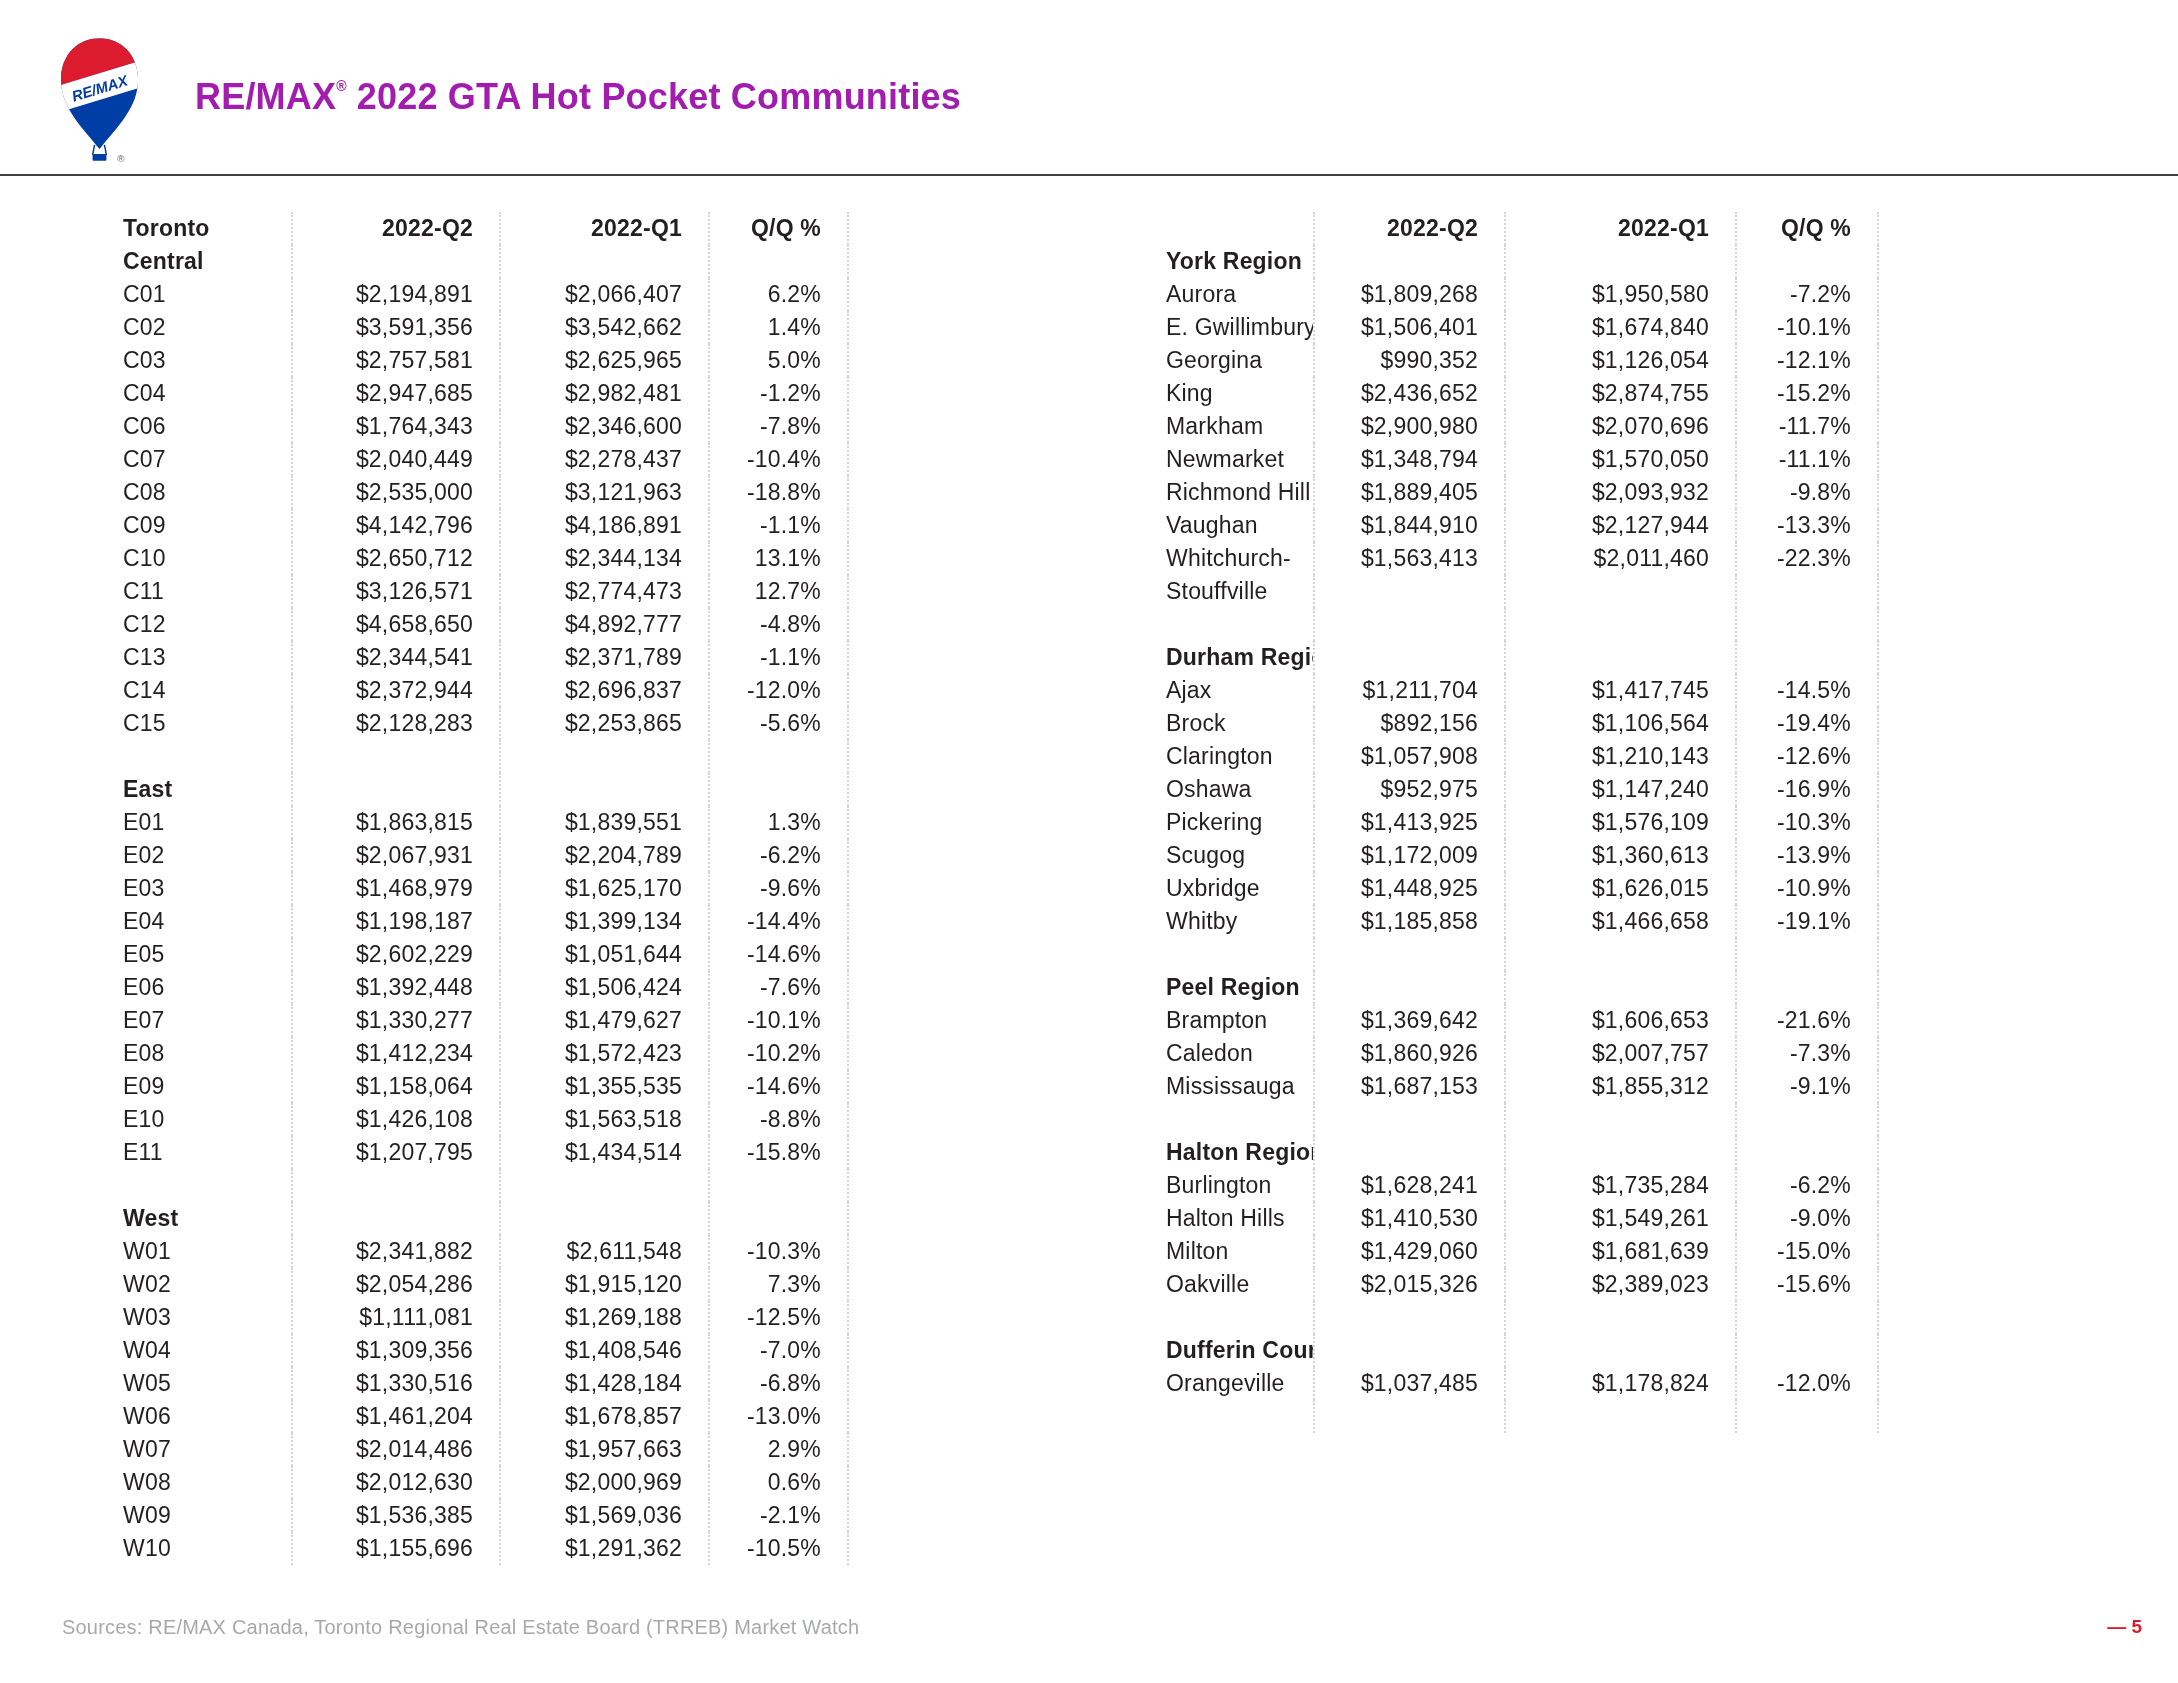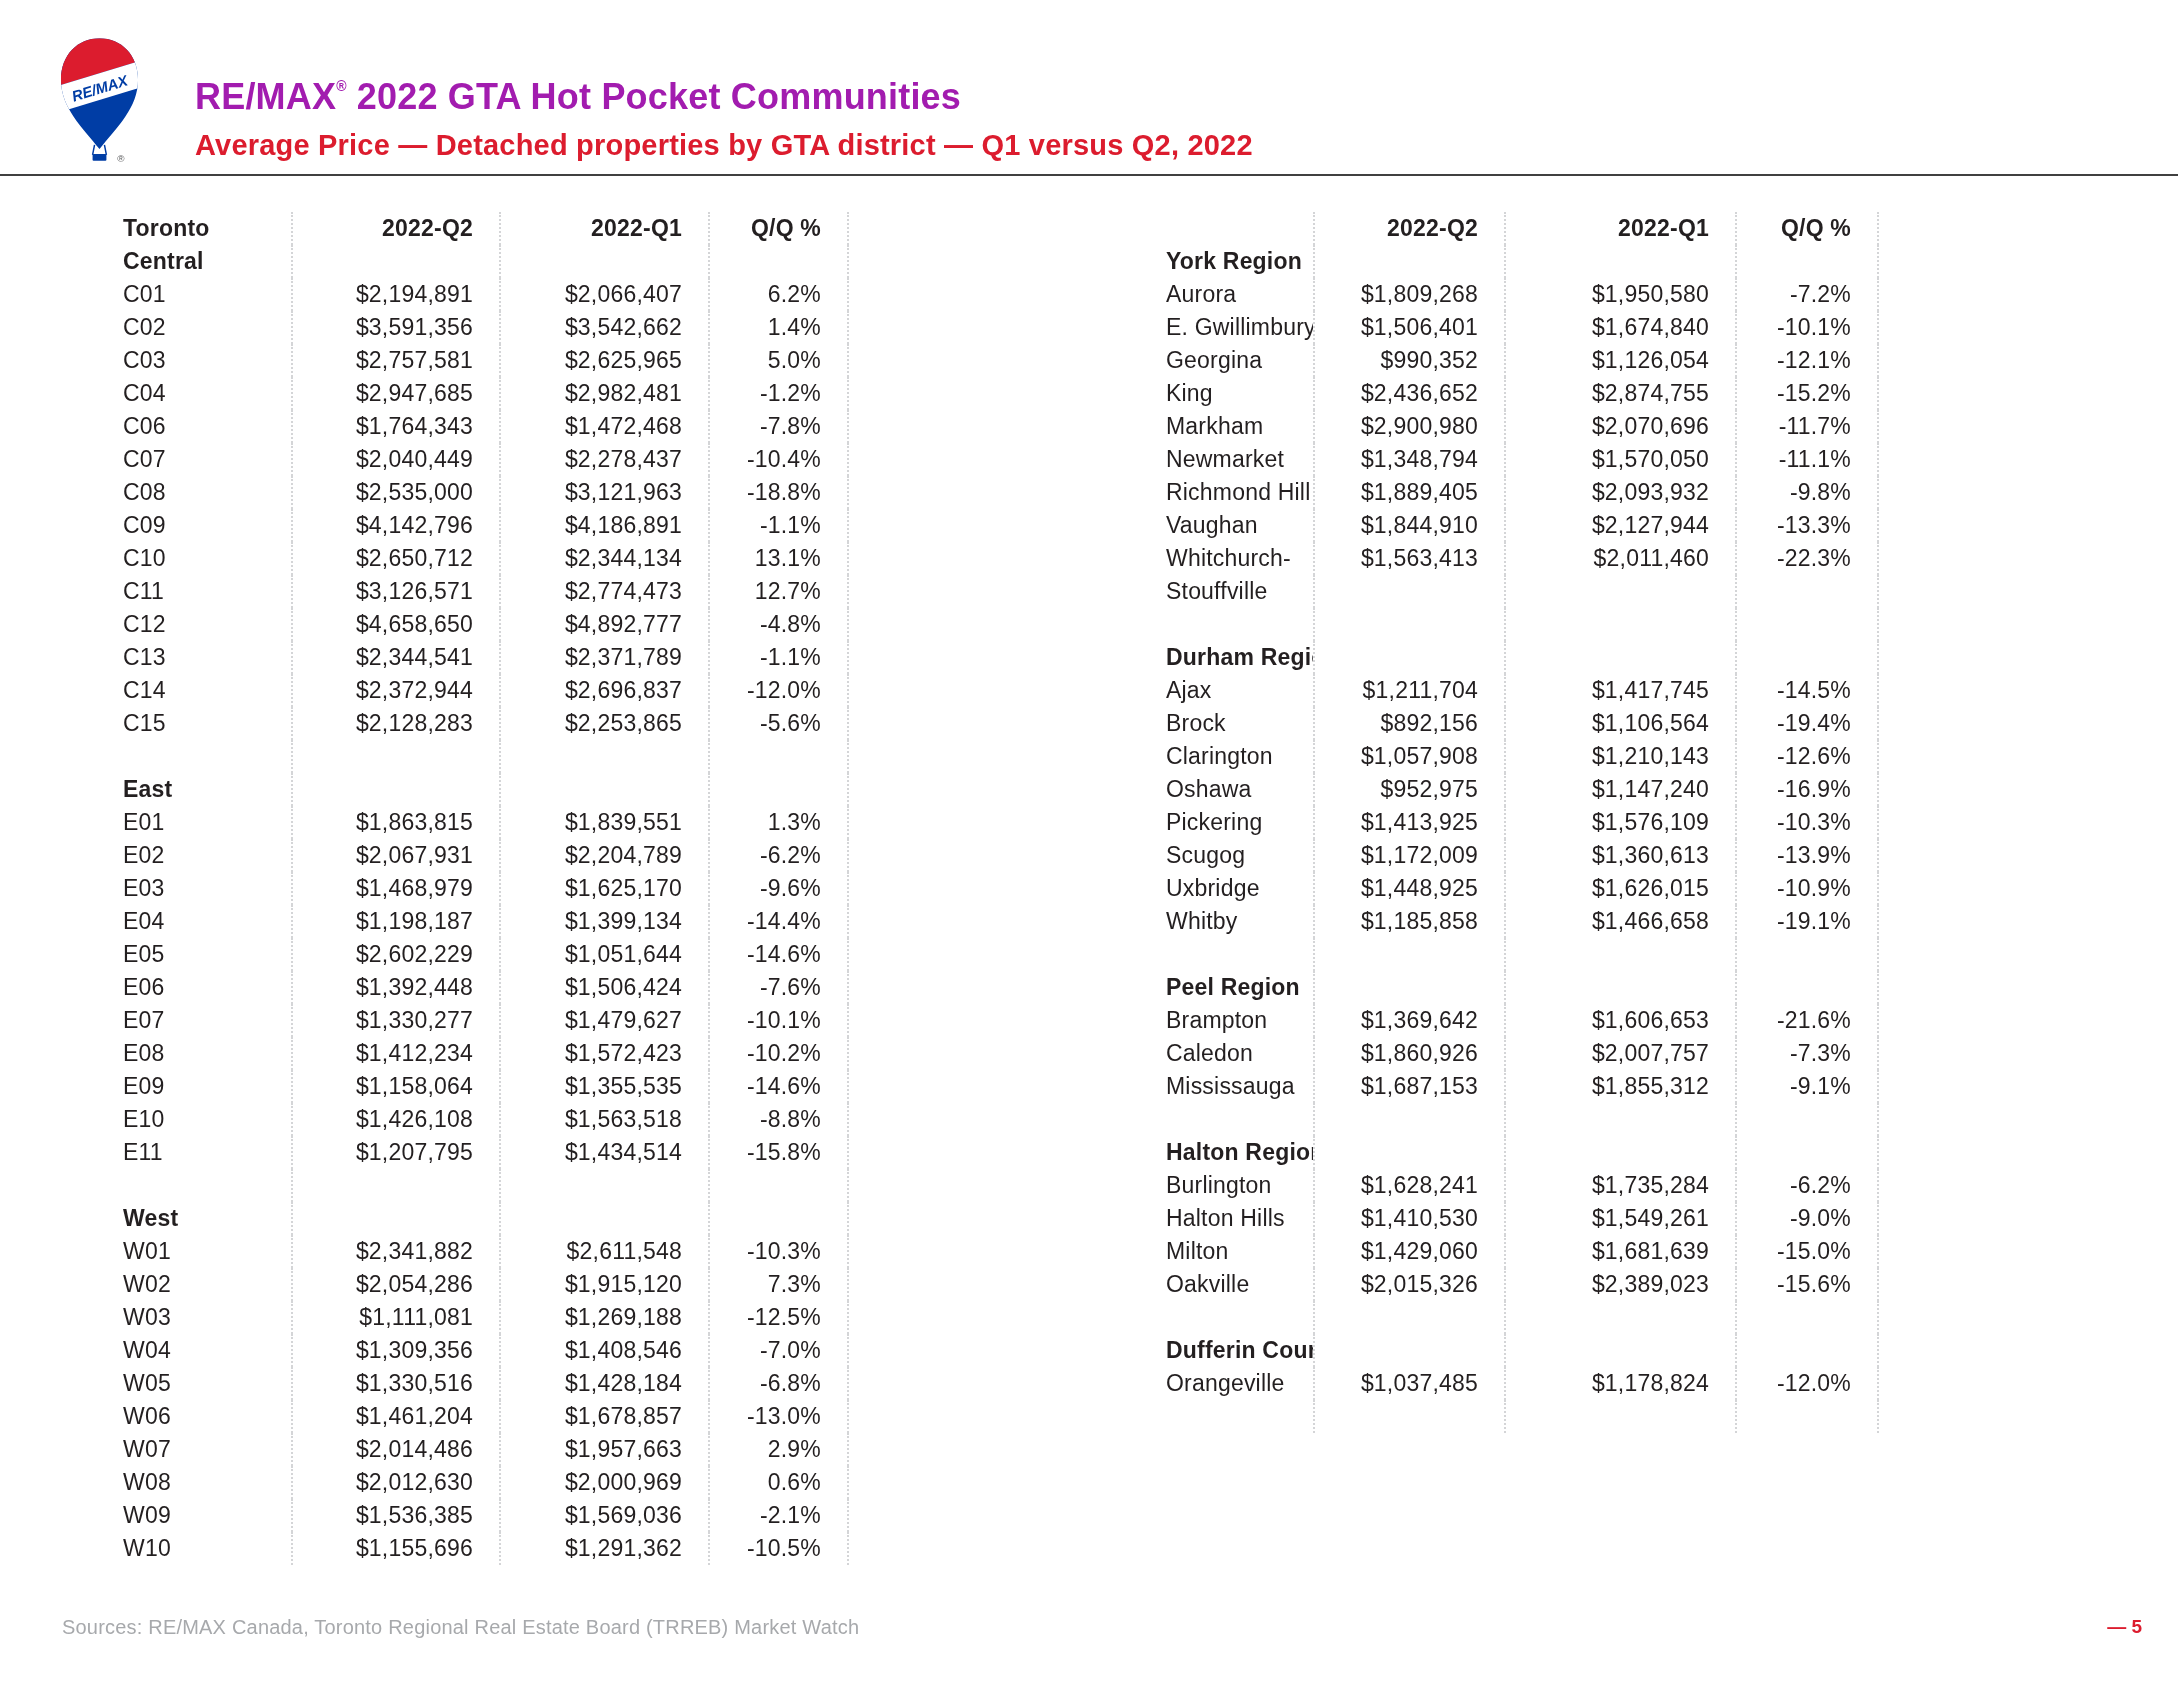--- a/index.html
+++ b/index.html
@@ -48,21 +48,20 @@
         <text x="44" y="58" text-anchor="middle" font-size="15" font-weight="bold" font-style="italic" fill="#003DA5" font-family="Liberation Sans, sans-serif">RE/MAX</text>
       </g>
     </g>
     <path d="M39 110 L37 120 M49 110 L51 120" stroke="#003DA5" stroke-width="1.5" fill="none"></path>
     <rect x="37" y="119" width="14" height="7" rx="1" fill="#003DA5"></rect>
     <text x="62" y="127" font-size="10" fill="#58595B" font-family="Liberation Sans, sans-serif">®</text>
   </svg>
 
   <div class="titles">
     <div class="title-line"><span class="brand">RE/MAX</span><sup>®</sup><span class="rest">2022 GTA Hot Pocket Communities</span></div>
-    <div class="subtitle">Average Price — Detached properties by GTA district — Q1 versus Q2, 2022</div>
   </div>
 
   <div class="divider"></div>
 
   <div class="tbl" id="left-table">
       <div class="cell name hdr">Toronto</div>
       <div class="cell num hdr">2022-Q2</div>
       <div class="cell num hdr">2022-Q1</div>
       <div class="cell num hdr">Q/Q %</div>
       <div class="cell name hdr">Central</div>
@@ -80,21 +79,21 @@
       <div class="cell name">C03</div>
       <div class="cell num">$2,757,581</div>
       <div class="cell num">$2,625,965</div>
       <div class="cell num">5.0%</div>
       <div class="cell name">C04</div>
       <div class="cell num">$2,947,685</div>
       <div class="cell num">$2,982,481</div>
       <div class="cell num">-1.2%</div>
       <div class="cell name">C06</div>
       <div class="cell num">$1,764,343</div>
-      <div class="cell num">$1,472,468</div>
+      <div class="cell num">$2,346,600</div>
       <div class="cell num">-7.8%</div>
       <div class="cell name">C07</div>
       <div class="cell num">$2,040,449</div>
       <div class="cell num">$2,278,437</div>
       <div class="cell num">-10.4%</div>
       <div class="cell name">C08</div>
       <div class="cell num">$2,535,000</div>
       <div class="cell num">$3,121,963</div>
       <div class="cell num">-18.8%</div>
       <div class="cell name">C09</div>

